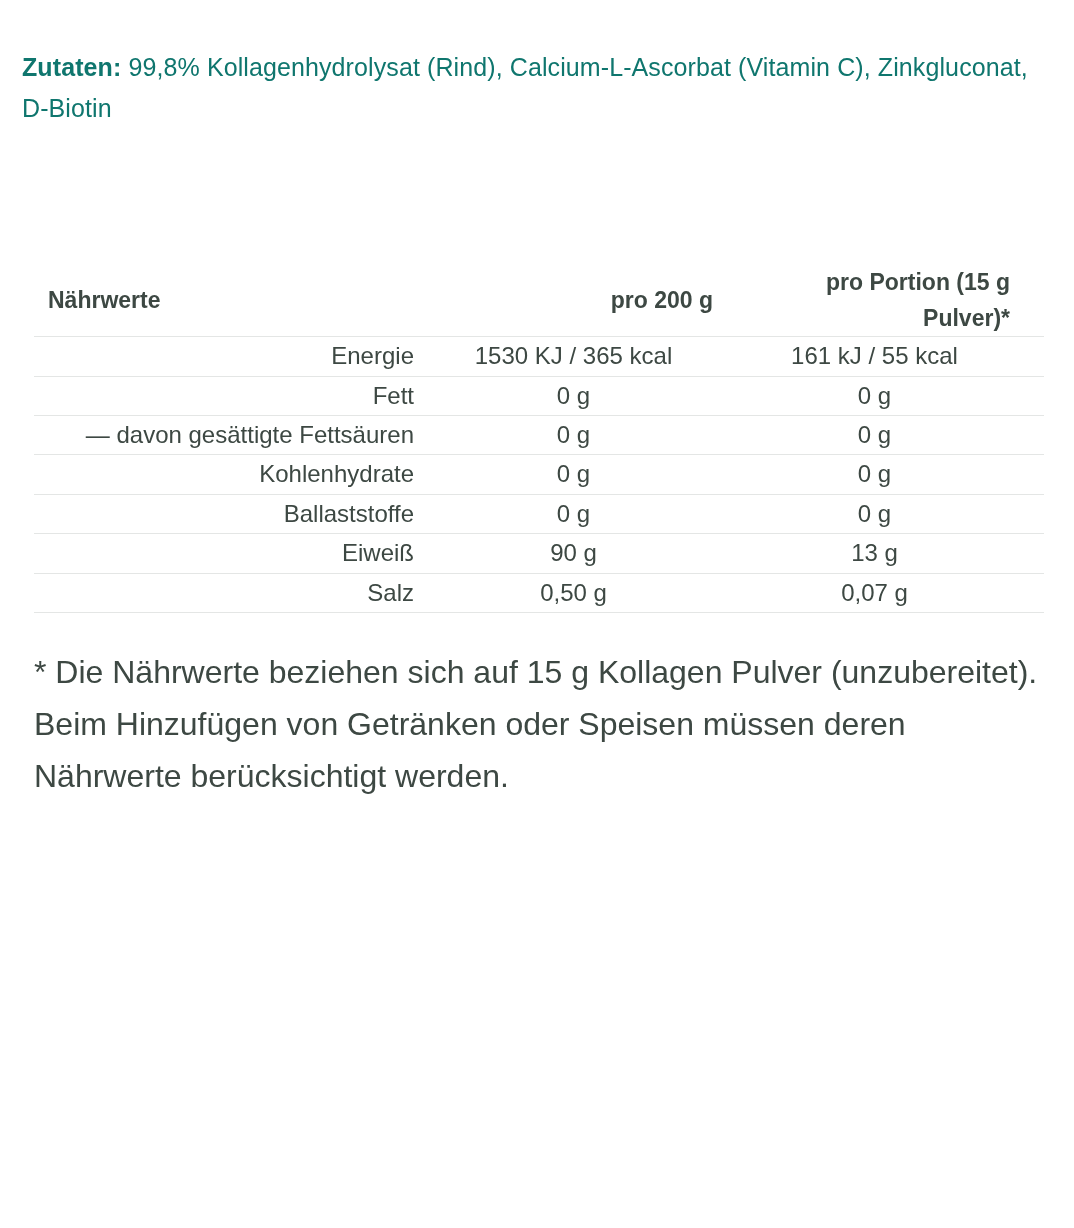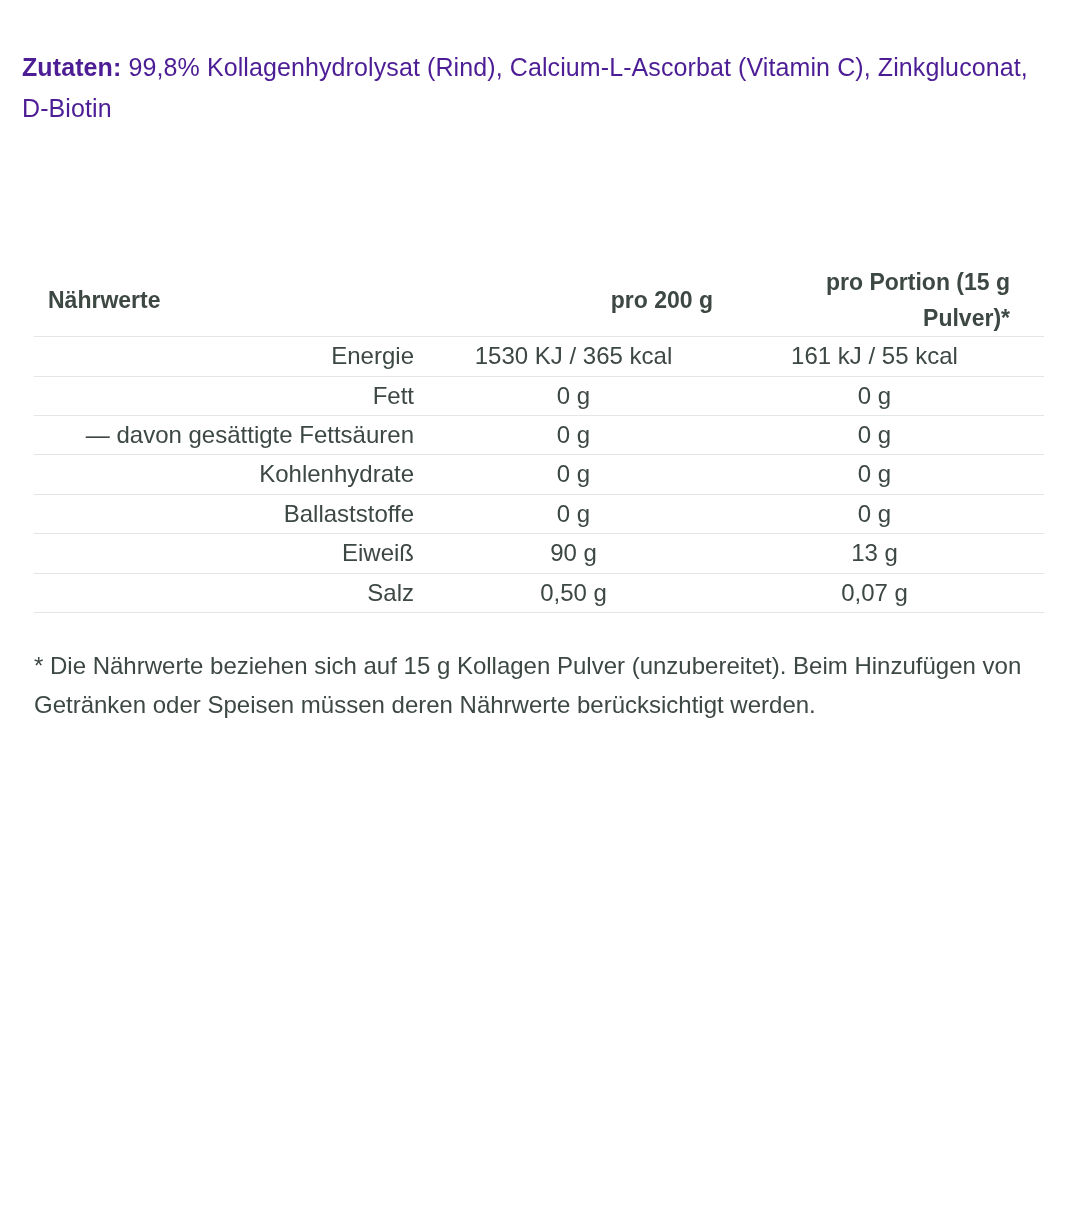--- a/index.html
+++ b/index.html
@@ -16,21 +16,21 @@
     -webkit-font-smoothing: antialiased;
   }
   .page {
     padding: 22px 22px 0 22px;
   }
 
   
   .ingredients {
     font-size: 25px;
     line-height: 1.62;
-    color: #4c1d95;
+    color: #0f766e;
     max-width: 1010px;
     letter-spacing: 0.1px;
   }
   .ingredients .label {
     font-weight: bold;
   }
 
   
   .spacer { height: 112px; }
 
@@ -92,21 +92,21 @@
   }
   tbody td.val.last {
     padding-right: 34px;
   }
   tbody tr:last-child {
     border-bottom: 1px solid #e4e6e5;
   }
 
   
   .footnote {
-    font-size: 24px;
+    font-size: 32px;
     line-height: 1.62;
     color: #3d4843;
     max-width: 1010px;
     margin-top: 34px;
     margin-left: 12px;
     padding-bottom: 30px;
   }
 </style>
 </head>
 <body>

